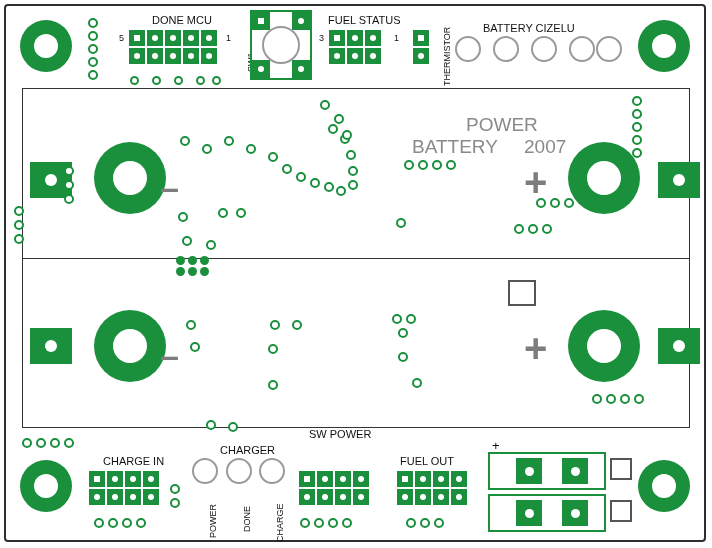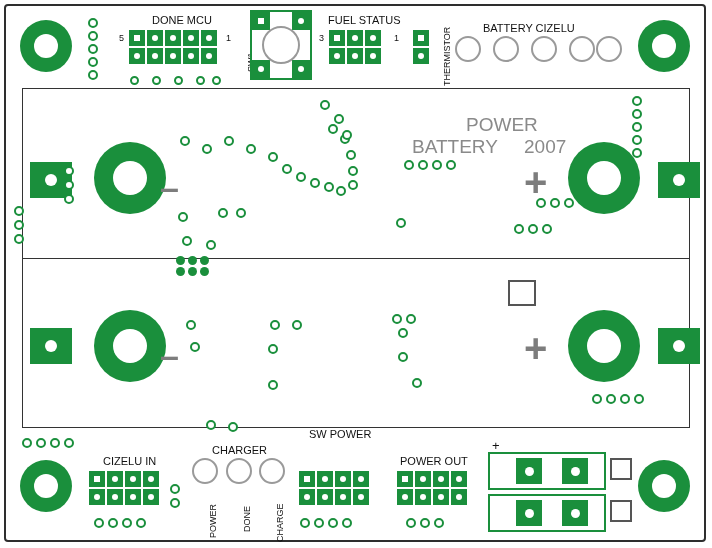--- a/index.html
+++ b/index.html
@@ -348,21 +348,21 @@
     <div class="via" style="left:22px;top:2px;width:10px;height:10px;"></div>
   </div>
 
   <div class="vias" style="left:22px;top:438px;">
     <div class="via" style="left:0;top:0;width:10px;height:10px;"></div>
     <div class="via" style="left:14px;top:0;width:10px;height:10px;"></div>
     <div class="via" style="left:28px;top:0;width:10px;height:10px;"></div>
     <div class="via" style="left:42px;top:0;width:10px;height:10px;"></div>
   </div>
 
-  <div class="lbl" style="left:103px;top:455px;">CIZELU IN</div>
+  <div class="lbl" style="left:103px;top:455px;">CHARGE IN</div>
   <div class="header" style="left:88px;top:470px;width:78px;">
     <div class="hpad sq">
         <i></i>
       </div>
     <div class="hpad">
         <i></i>
       </div>
     <div class="hpad">
         <i></i>
       </div>
@@ -386,21 +386,21 @@
     <div class="via" style="left:0;top:0;width:10px;height:10px;"></div>
     <div class="via" style="left:0;top:14px;width:10px;height:10px;"></div>
   </div>
   <div class="vias" style="left:94px;top:518px;">
     <div class="via" style="left:0;top:0;width:10px;height:10px;"></div>
     <div class="via" style="left:14px;top:0;width:10px;height:10px;"></div>
     <div class="via" style="left:28px;top:0;width:10px;height:10px;"></div>
     <div class="via" style="left:42px;top:0;width:10px;height:10px;"></div>
   </div>
 
-  <div class="lbl" style="left:212px;top:444px;text-align:center;">CHARGER</div>
+  <div class="lbl" style="left:220px;top:444px;text-align:center;">CHARGER</div>
   <div class="bigbat" style="left:192px;top:458px;width:26px;height:26px;"></div>
   <div class="bigbat" style="left:226px;top:458px;width:26px;height:26px;"></div>
   <div class="bigbat" style="left:259px;top:458px;width:26px;height:26px;"></div>
   <div class="lbl small vert" style="left:208px;top:538px;">POWER</div>
   <div class="lbl small vert" style="left:242px;top:532px;">DONE</div>
   <div class="lbl small vert" style="left:275px;top:542px;">CHARGE</div>
 
   <div class="lbl" style="left:309px;top:428px;">SW POWER</div>
   <div class="header" style="left:298px;top:470px;width:78px;">
     <div class="hpad sq">
@@ -428,21 +428,21 @@
         <i></i>
       </div>
   </div>
   <div class="vias" style="left:300px;top:518px;">
     <div class="via" style="left:0;top:0;width:10px;height:10px;"></div>
     <div class="via" style="left:14px;top:0;width:10px;height:10px;"></div>
     <div class="via" style="left:28px;top:0;width:10px;height:10px;"></div>
     <div class="via" style="left:42px;top:0;width:10px;height:10px;"></div>
   </div>
 
-  <div class="lbl" style="left:400px;top:455px;">POWER OUT</div>
+  <div class="lbl" style="left:400px;top:455px;">FUEL OUT</div>
   <div class="header" style="left:396px;top:470px;width:78px;">
     <div class="hpad sq">
         <i></i>
       </div>
     <div class="hpad">
         <i></i>
       </div>
     <div class="hpad">
         <i></i>
       </div>

